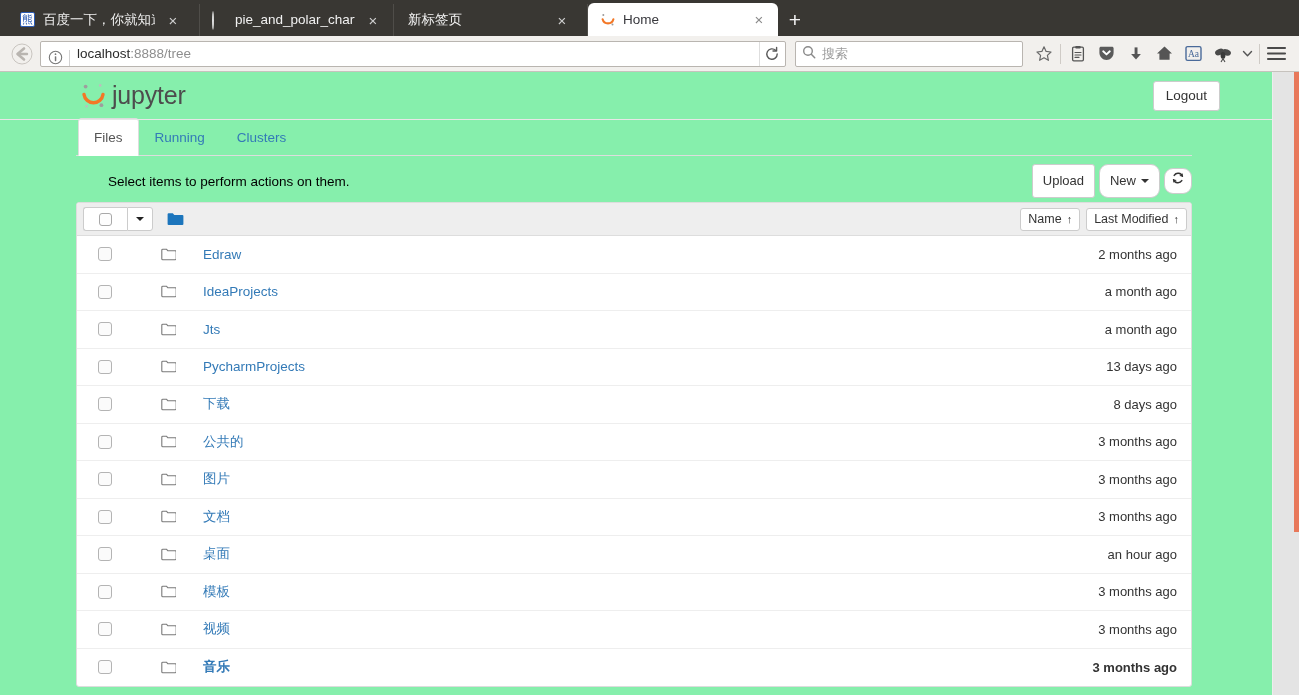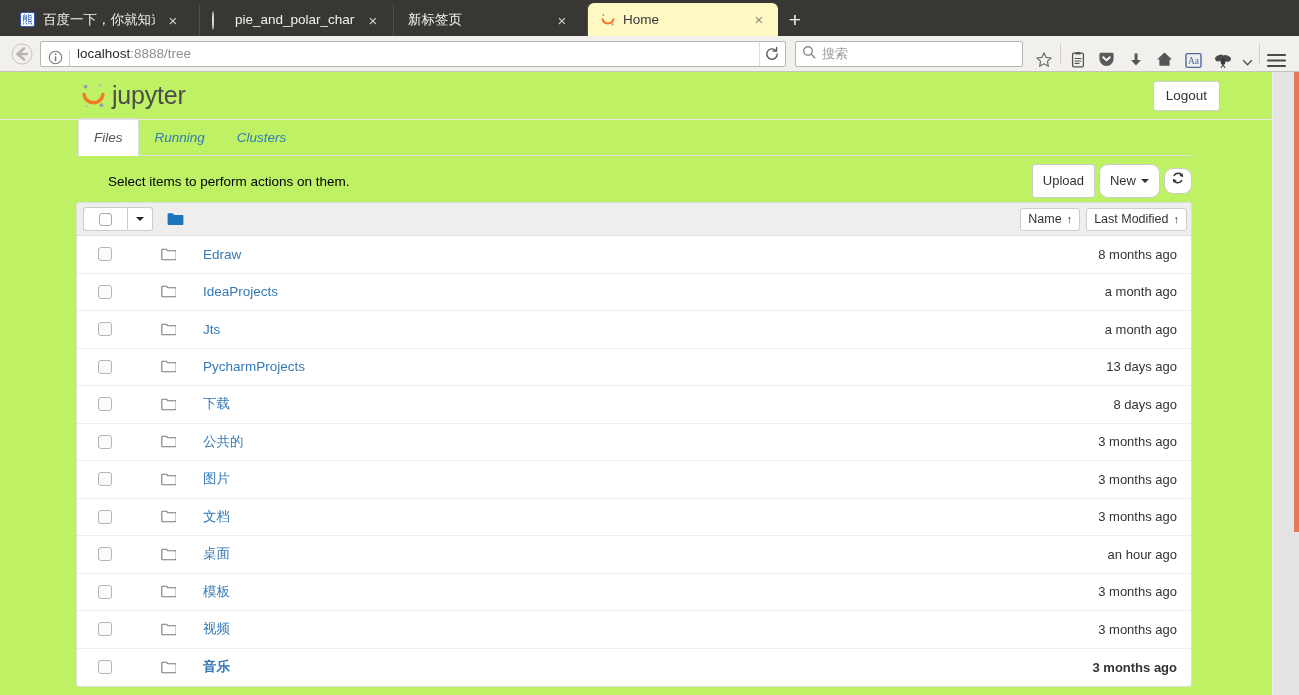--- a/index.html
+++ b/index.html
@@ -27,21 +27,21 @@
     align-items: center;
     min-width: 60px;
     position: relative;
     padding: 0 2px 0 12px;
   }
   .tab-inactive {
     color: #f2f2f2;
     border-right: 1px solid #4f4d49;
   }
   .tab-active {
-    background: #fef9c3;
+    background: #ffffff;
     color: #3b3b3b;
     border-radius: 6px 6px 0 0;
     height: 33px;
   }
   .tab-favicon {
     width: 16px; height: 16px;
     margin-right: 7px;
     flex: 0 0 16px;
     position: relative;
   }
@@ -164,31 +164,31 @@
   }
   .search-placeholder {
     font-size: 13px;
     color: #9a9a9a;
     margin-left: 6px;
     line-height: 24px;
   }
   .toolbar-icons { display: flex; align-items: center; margin-left: 6px; }
   .tb-icon {
     width: 29px; height: 30px;
-    display: flex; align-items: flex-end; justify-content: center;
+    display: flex; align-items: center; justify-content: center;
     cursor: pointer;
   }
   .tb-div { width: 1px; height: 20px; background: #cfcbc6; margin: 0 2px; }
 
   
   .page {
     position: relative;
     width: 1299px;
     height: 623px;
-    background: #bef264;
+    background: #86efac;
     overflow: hidden;
   }
   .page-inner { width: 1272px; position: relative; }
 
   .jp-header {
     height: 48px;
     border-bottom: 1px solid #e7e7e7;
     display: flex;
     align-items: center;
     padding: 0 0 0 80px;
@@ -219,21 +219,20 @@
   }
 
   .jp-body { padding: 0 80px 0 76px; }
 
   .tab-row {
     display: flex;
     align-items: flex-end;
     border-bottom: 1px solid #dddddd;
     height: 36px;
     padding-left: 2px;
-    font-style: italic;
   }
   .jp-tab {
     padding: 9px 15px 8px 15px;
     font-size: 13.5px;
     color: #337ab7;
     cursor: pointer;
     line-height: 1.42;
     border: 1px solid transparent;
     margin-bottom: -1px;
     border-radius: 4px 4px 0 0;
@@ -635,21 +634,21 @@
             <div class="file-row">
               <span class="row-cb-wrap">
                 <span class="row-cb"></span>
               </span>
               <span class="row-icon">
                 <svg width="15" height="13" viewBox="0 0 15 13">
                   <path d="M0.8 2.2a1 1 0 0 1 1-1h3.6l1.3 1.5h7.5a1 1 0 0 1 1 1v7a1 1 0 0 1-1 1H1.8a1 1 0 0 1-1-1Z" fill="none" stroke="#7a7a7a" stroke-width="1.1" stroke-linejoin="round"></path>
                 </svg>
               </span>
               <a class="row-name">Edraw</a>
-              <span class="row-time">8 months ago</span>
+              <span class="row-time">2 months ago</span>
             </div>
             <div class="file-row">
               <span class="row-cb-wrap">
                 <span class="row-cb"></span>
               </span>
               <span class="row-icon">
                 <svg width="15" height="13" viewBox="0 0 15 13">
                   <path d="M0.8 2.2a1 1 0 0 1 1-1h3.6l1.3 1.5h7.5a1 1 0 0 1 1 1v7a1 1 0 0 1-1 1H1.8a1 1 0 0 1-1-1Z" fill="none" stroke="#7a7a7a" stroke-width="1.1" stroke-linejoin="round"></path>
                 </svg>
               </span>

